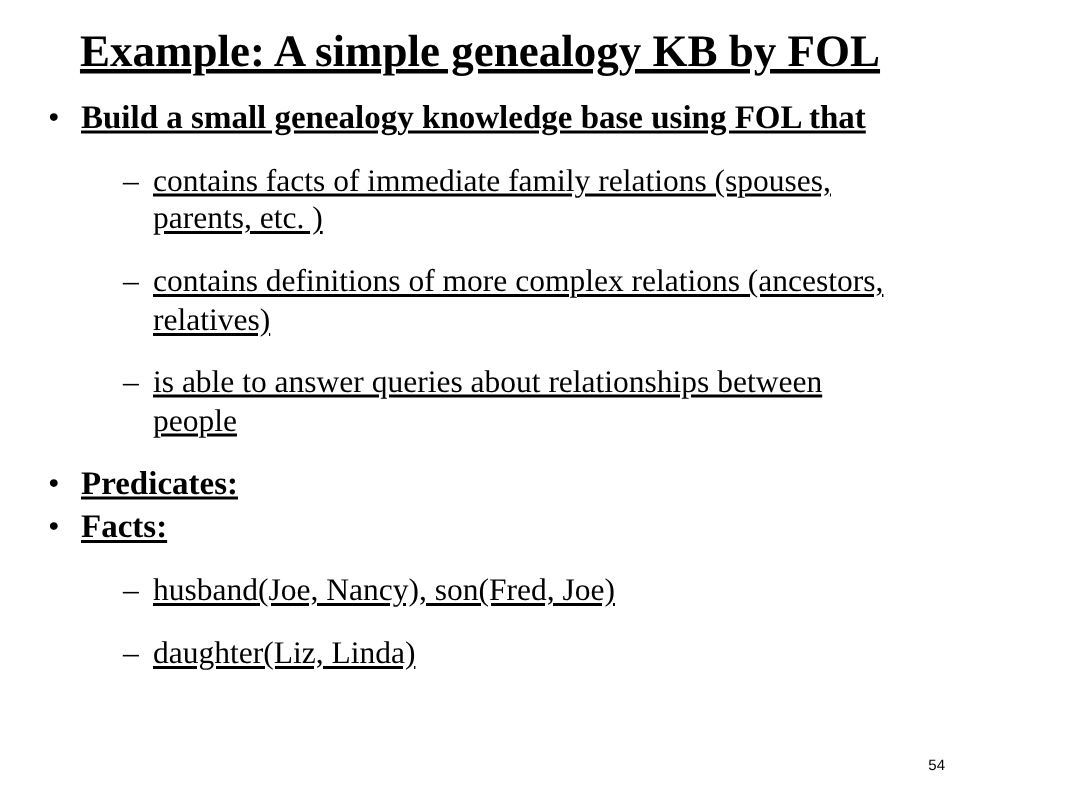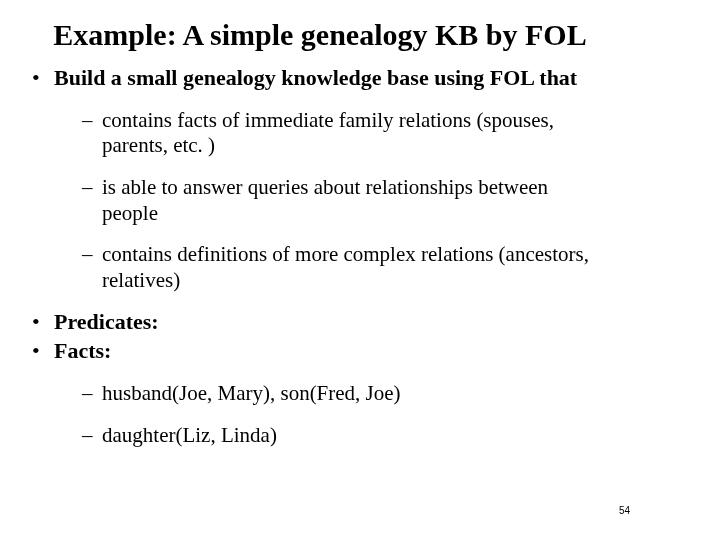--- a/index.html
+++ b/index.html
@@ -10,20 +10,21 @@
     background: #fff;
     font-family: "Times New Roman", Times, serif;
     color: #000;
   }
   .slide {
     position: relative;
     width: 640px;
     height: 540px;
     box-sizing: border-box;
     padding: 18px 22px 0 22px;
+    text-decoration: underline;
   }
   .title {
     font-size: 30px;
     font-weight: bold;
     text-align: center;
     margin: 0 0 14px 0;
     line-height: 1.1;
   }
   ul.top {
     list-style: none;
@@ -77,30 +78,30 @@
 <body>
 
 <div class="slide">
   <h1 class="title">Example: A simple genealogy KB by FOL</h1>
 
   <ul class="top">
     <li>
       <span class="lead">Build a small genealogy knowledge base using FOL that</span>
       <ul class="sub">
         <li>contains facts of immediate family relations (spouses, parents, etc. )</li>
+        <li>contains definitions of more complex relations (ancestors, relatives)</li>
         <li>is able to answer queries about relationships between people</li>
-        <li>contains definitions of more complex relations (ancestors, relatives)</li>
       </ul>
     </li>
     <li>
       <span class="lead">Predicates:</span>
     </li>
     <li>
       <span class="lead">Facts:</span>
       <ul class="sub">
-        <li>husband(Joe, Mary), son(Fred, Joe)</li>
+        <li>husband(Joe, Nancy), son(Fred, Joe)</li>
         <li>daughter(Liz, Linda)</li>
       </ul>
     </li>
   </ul>
 
   <div class="pagenum">54</div>
 </div>
 
 </body></html>

